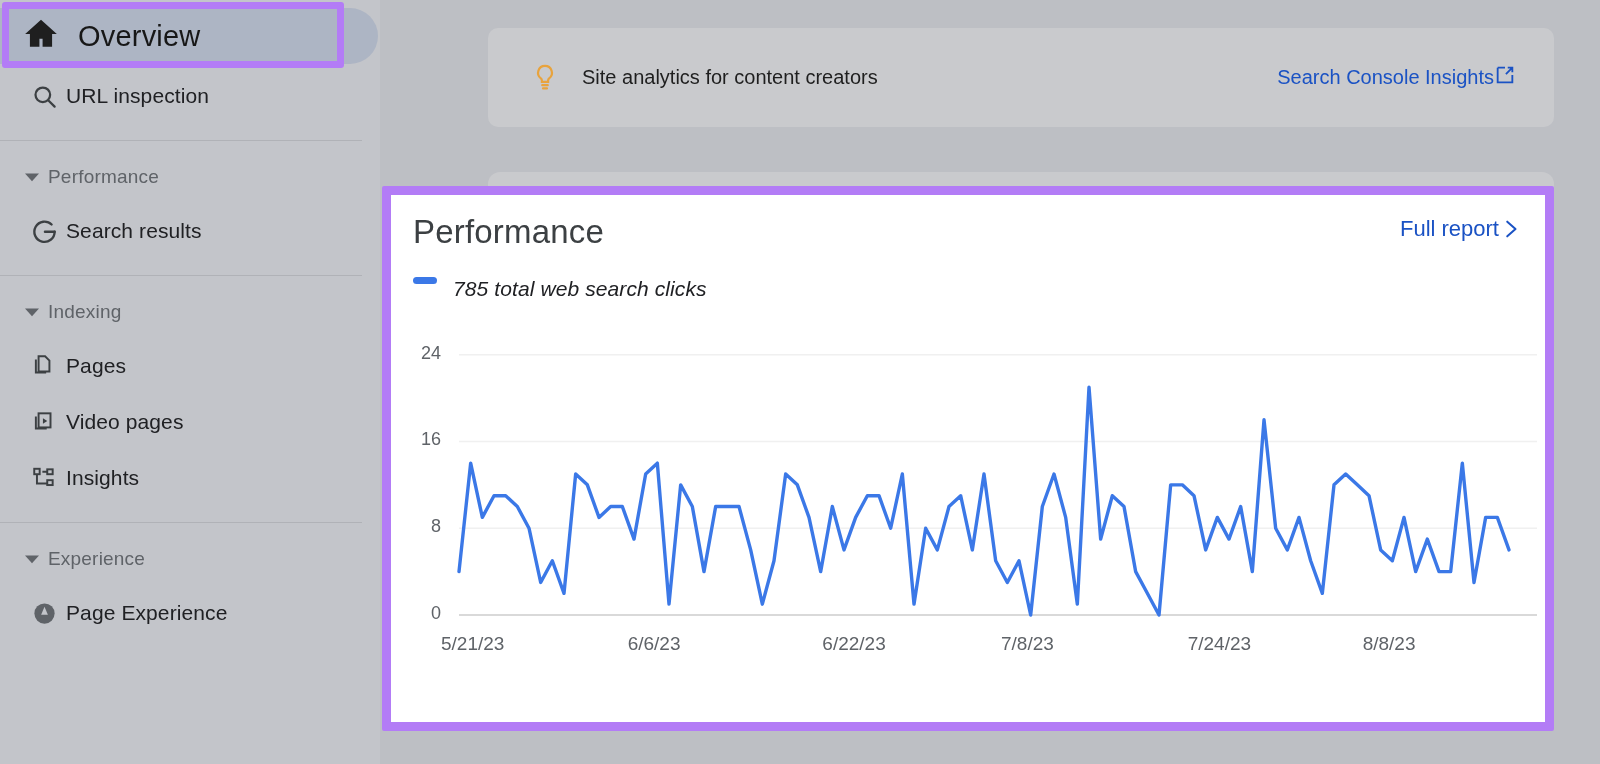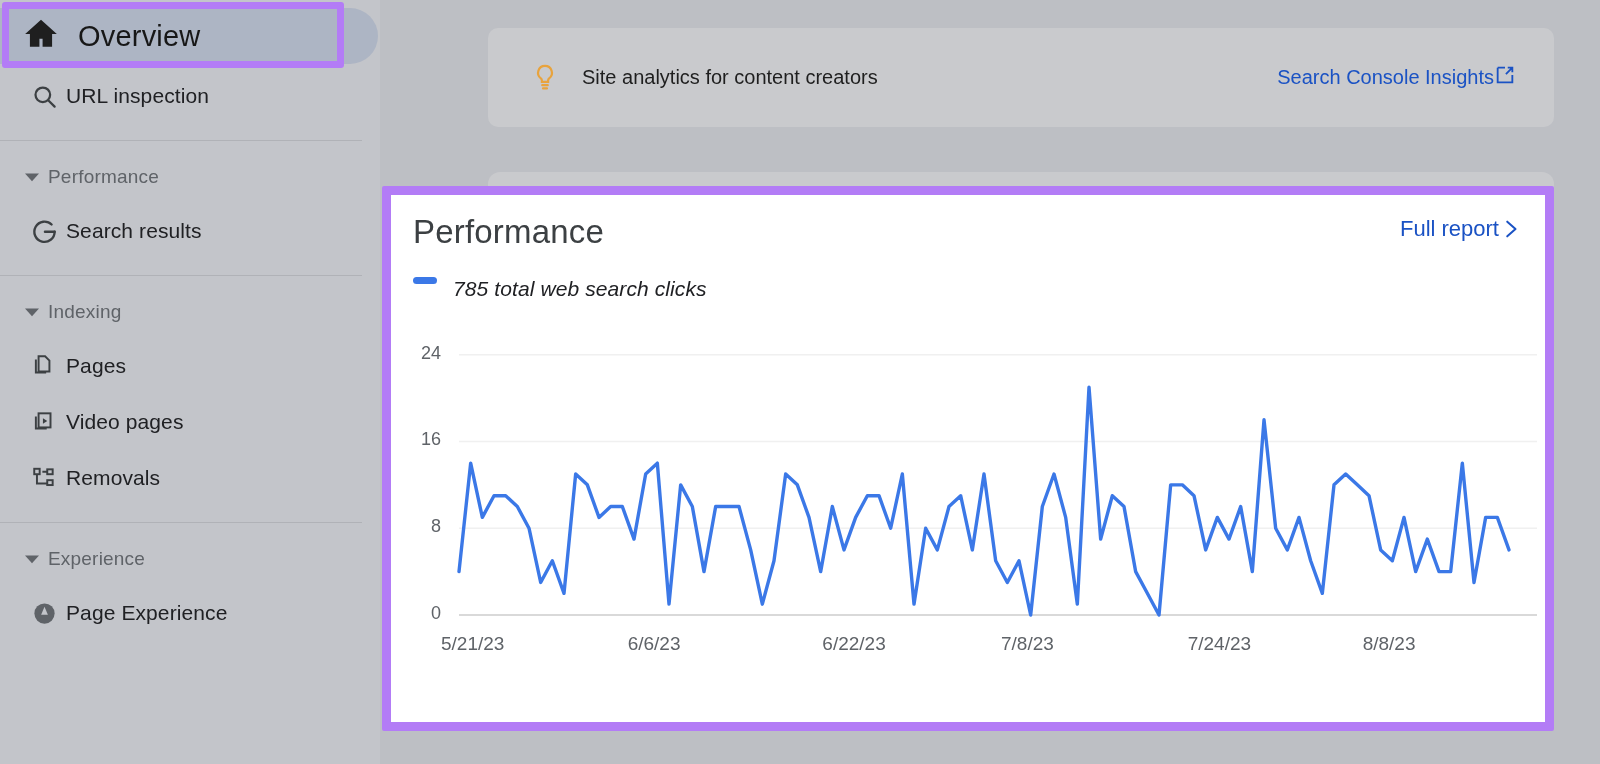--- a/index.html
+++ b/index.html
@@ -254,21 +254,21 @@
 
       <div class="nav-item">
         <span class="ico">
           <svg width="26" height="26" viewBox="0 0 24 24" fill="none" stroke="#3c4043" stroke-width="1.8">
             <rect x="3" y="3.5" width="5" height="5"></rect>
             <rect x="15" y="4" width="5" height="4.5"></rect>
             <rect x="15" y="14" width="5" height="4.5"></rect>
             <path d="M5.5 8.5v8.5h9.5M10.5 6.3h4.5"></path>
           </svg>
         </span>
-        <span class="lbl">Removals</span>
+        <span class="lbl">Insights</span>
       </div>
 
 
       <div class="nav-divider" style="margin-top:16px;"></div>
 
       <div class="nav-section">
         <span class="caret">
           <svg width="14" height="14" viewBox="0 0 10 10" fill="#5f6368">
               <path d="M0 2.5h10L5 8z"></path>
             </svg>

